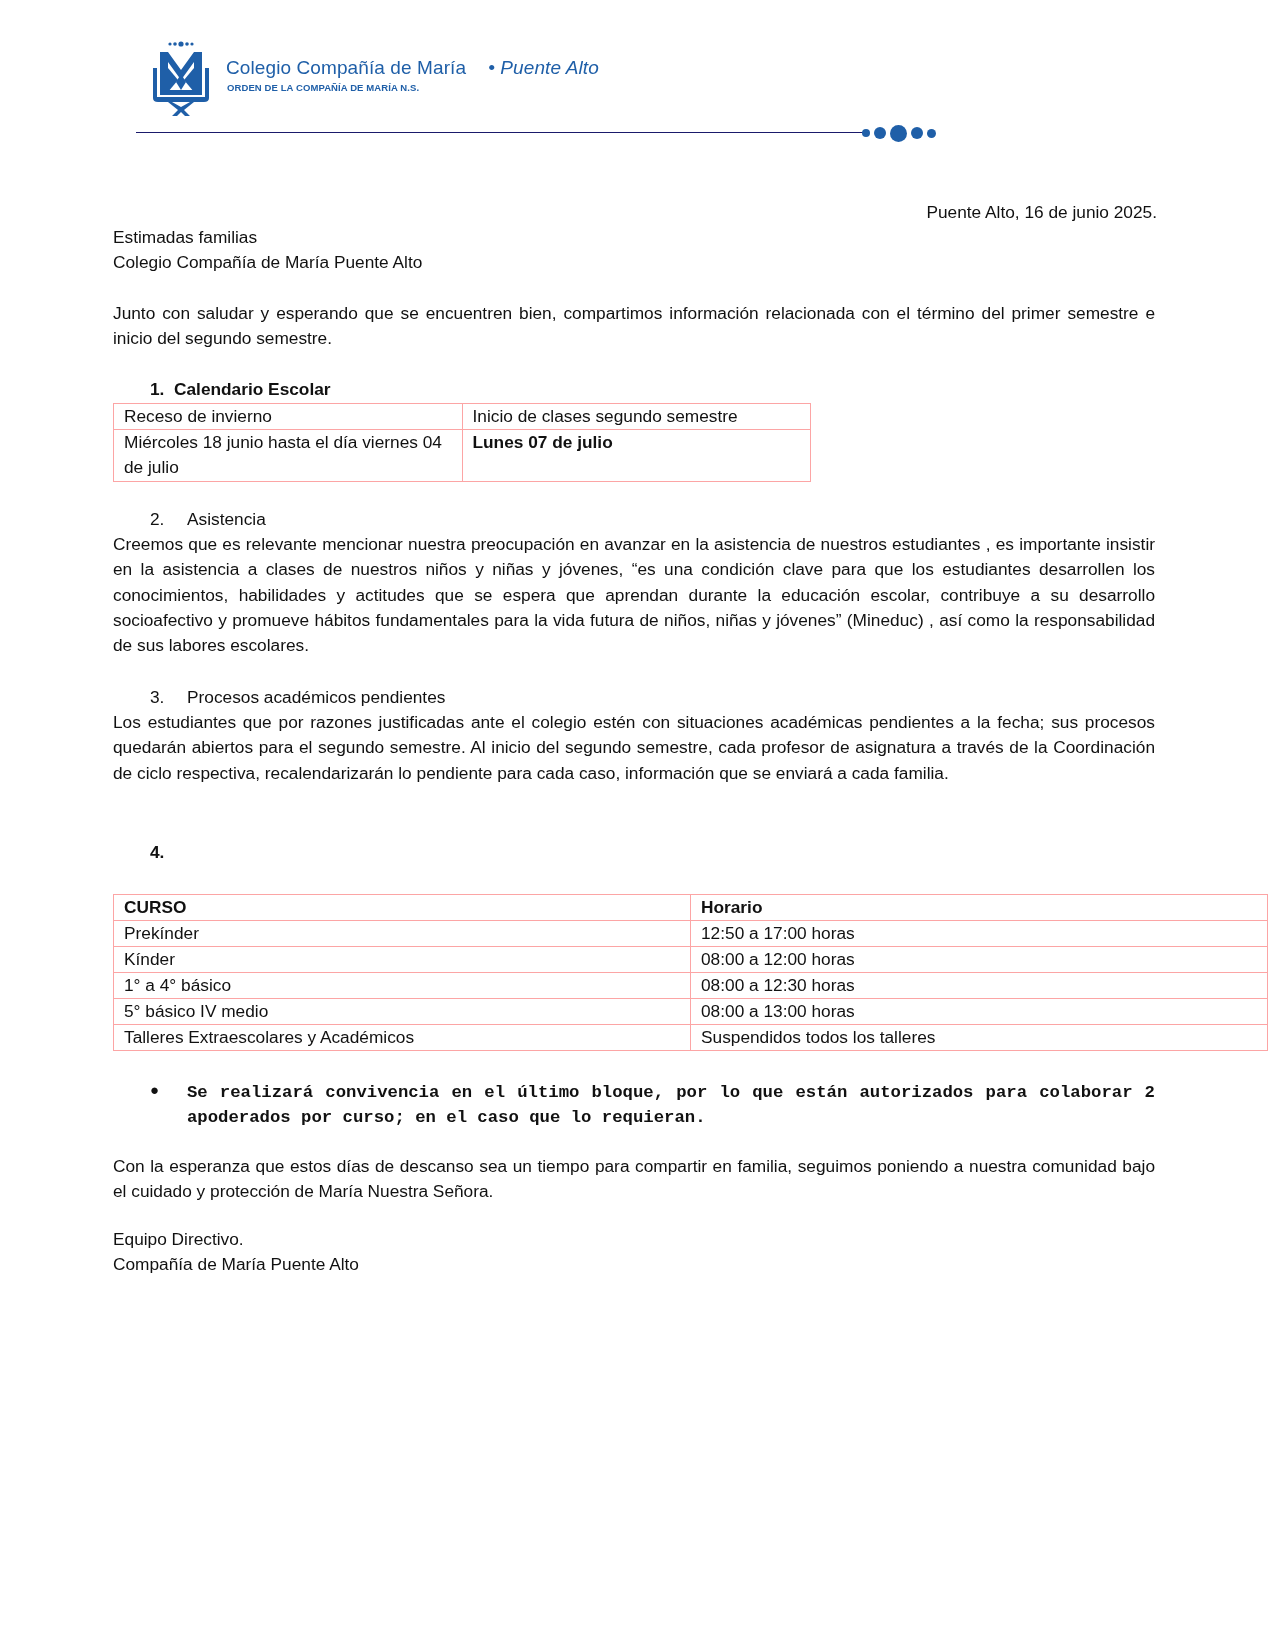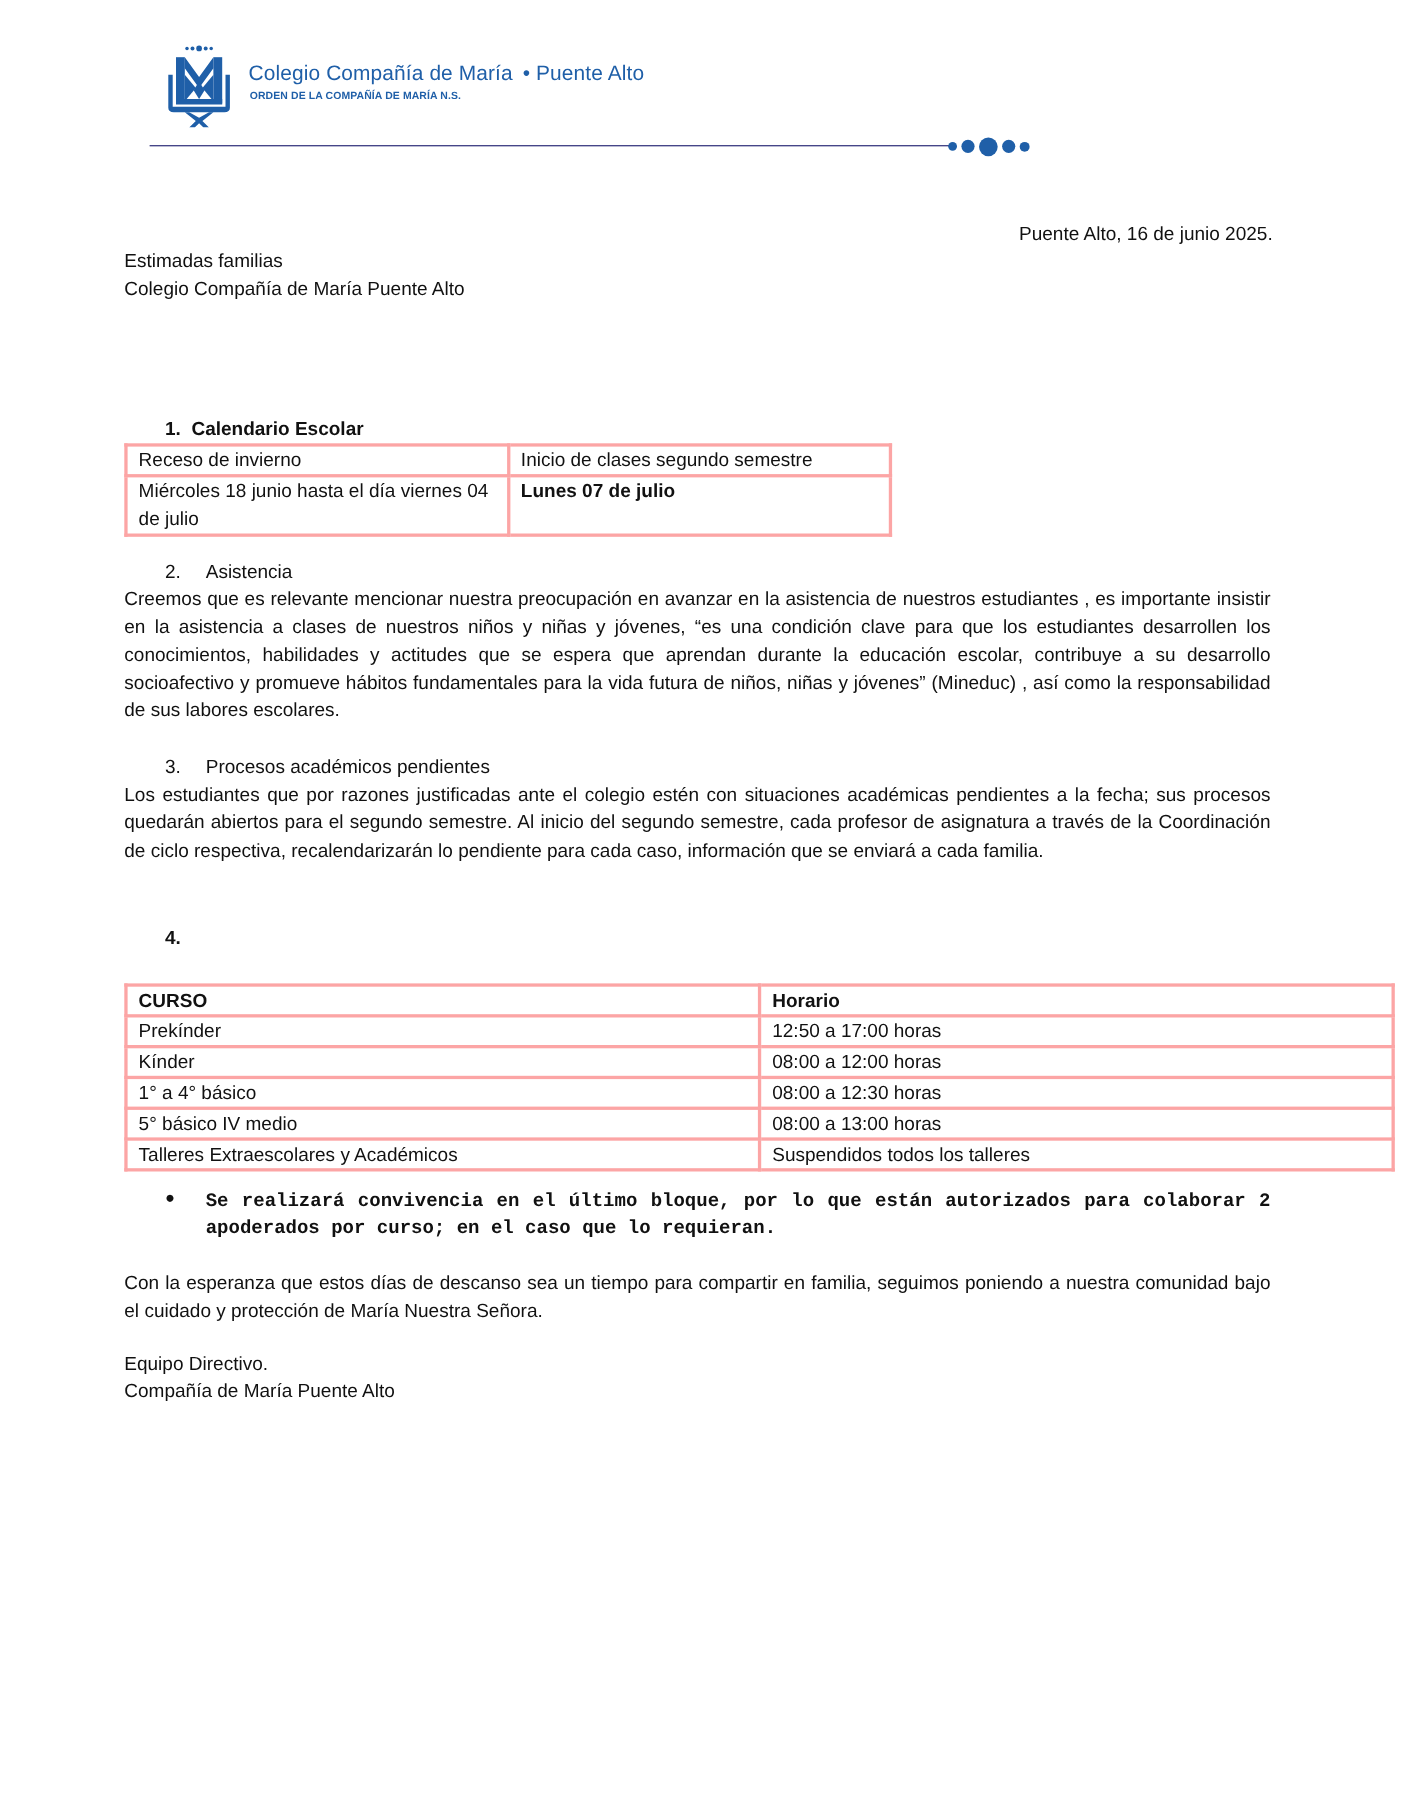--- a/index.html
+++ b/index.html
@@ -5,34 +5,34 @@
   html, body { margin: 0; padding: 0; background: #ffffff; }
   body {
     width: 1275px; height: 1650px; position: relative; overflow: hidden;
     font-family: "Liberation Sans", sans-serif; color: #111;
   }
   .page { position: absolute; left: 0; top: 0; width: 1275px; height: 1650px; }
 
   
   .logo-mark { position: absolute; left: 150px; top: 40px; width: 62px; height: 76px; }
   .brand-line1 { position: absolute; left: 226px; top: 57px; font-size: 19px; color: #1f5fa8; letter-spacing: 0.1px; white-space: nowrap; }
-  .brand-line1 .loc { margin-left: 9px; }
+  .brand-line1 .loc { margin-left: 22px; font-style: italic; }
   .brand-line2 { position: absolute; left: 227px; top: 82px; font-size: 9.5px; font-weight: bold; color: #1f5fa8; white-space: nowrap; letter-spacing: 0.1px; }
   .header-rule { position: absolute; left: 136px; top: 132px; width: 730px; height: 0; border-top: 1.5px solid #1a1a6b; }
   .header-dots { position: absolute; left: 862px; top: 124px; height: 18px; display: flex; align-items: center; gap: 4px; }
   .header-dots span { display: inline-block; background: #1f5fa8; border-radius: 50%; }
 
   
   .t { position: absolute; font-size: 17.3px; line-height: 25px; white-space: nowrap; }
   .para { position: absolute; left: 113px; width: 1042px; font-size: 17.3px; line-height: 25.3px; text-align: justify; text-align-last: left; }
   .b { font-weight: bold; }
 
   
   table { border-collapse: collapse; position: absolute; font-size: 17.3px; }
-  td { border: 3px solid #fca5a5; padding: 0 10px; vertical-align: top; line-height: 25px; }
+  td { border: 1px solid #fca5a5; padding: 0 10px; vertical-align: top; line-height: 25px; }
   .cal-table { left: 113px; top: 403px; width: 698px; }
   .cal-table td { width: 50%; }
   .sched-table { left: 113px; top: 894px; width: 1155px; }
   .sched-table td { width: 50%; height: 25px; line-height: 25px; }
 
   .bullet { position: absolute; left: 150px; top: 1081px; font-size: 15px; }
 </style>
 </head>
 <body>
 
@@ -66,20 +66,21 @@
     <span style="width:12px;height:12px"></span>
     <span style="width:17px;height:17px"></span>
     <span style="width:12px;height:12px"></span>
     <span style="width:9px;height:9px"></span>
   </div>
 
   <div class="t" style="right:118px; top:200px;">Puente Alto, 16 de junio 2025.</div>
   <div class="t" style="left:113px; top:225px;">Estimadas familias</div>
   <div class="t" style="left:113px; top:250px;">Colegio Compañía de María Puente Alto</div>
 
+  <div class="para" style="top:301px;">Junto con saludar y esperando que se encuentren bien, compartimos información relacionada con el término del primer semestre e inicio del segundo semestre.</div>
 
   <div class="t b" style="left:150px; top:377px;">1.</div>
   <div class="t b" style="left:174px; top:377px;">Calendario Escolar</div>
   <table class="cal-table">
     <tbody>
         <tr>
       <td>Receso de invierno</td>
       <td>Inicio de clases segundo semestre</td>
     </tr>
     <tr>

